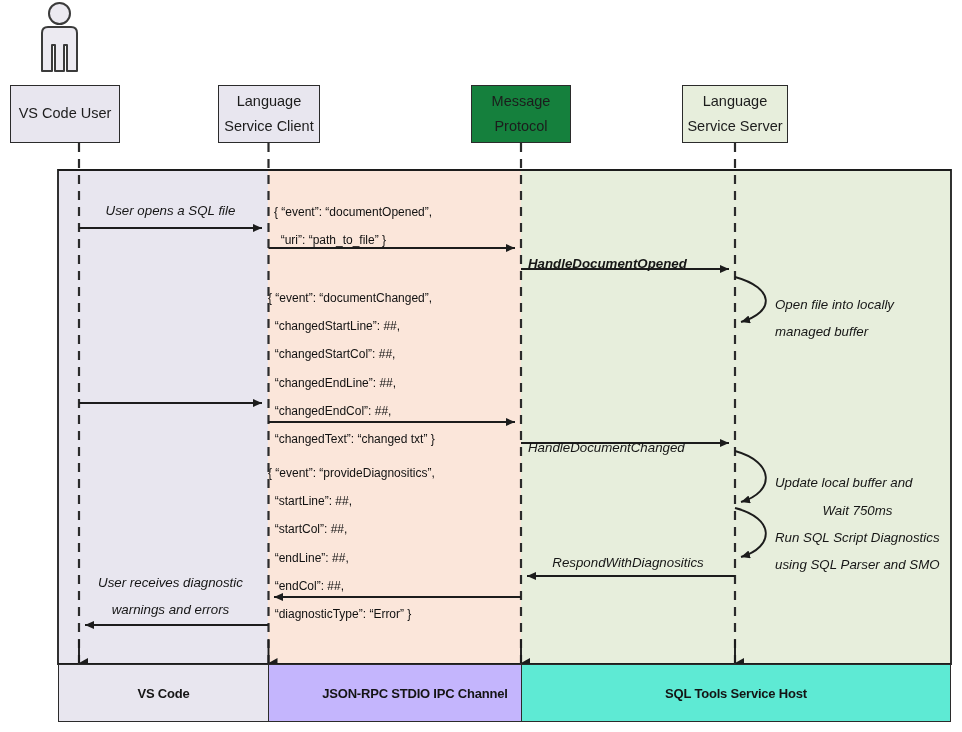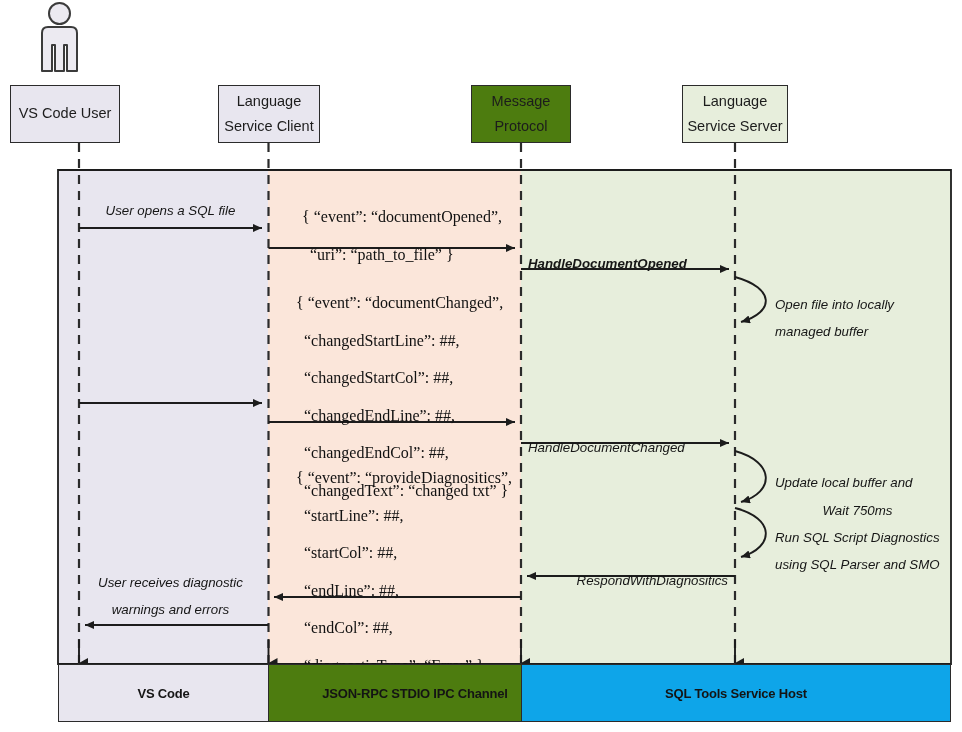--- a/index.html
+++ b/index.html
@@ -68,26 +68,25 @@
     font-style: italic;
     font-size: 13.3px;
     color: #161616;
     text-align: center;
     line-height: 1.92;
     white-space: nowrap;
   }
 
   .json-block {
     position: absolute;
-    font-family: Liberation Serif, serif;
-    font-size: 16px;
+    font-family: Liberation Sans, sans-serif;
+    font-size: 12px;
     color: #111111;
     line-height: 2.35;
     white-space: pre;
-    margin-left: 28px;
   }
   .note-label {
     position: absolute;
     font-style: italic;
     font-size: 13.3px;
     color: #161616;
     line-height: 1.92;
     text-align: center;
     white-space: nowrap;
   }
@@ -159,41 +158,41 @@
 
     <div class="lifeline-box" style="left:10px; top:85px; width:110px; height:58px; background:#e8e6ef;">
       <span class="ln">VS Code User</span>
     </div>
 
     <div class="lifeline-box" style="left:218px; top:85px; width:102px; height:58px; background:#e8e6ef;">
       <span class="ln">Language</span>
       <span class="ln">Service Client</span>
     </div>
 
-    <div class="lifeline-box" style="left:471px; top:85px; width:100px; height:58px; background:#4d7c0f;">
+    <div class="lifeline-box" style="left:471px; top:85px; width:100px; height:58px; background:#15803d;">
       <span class="ln">Message</span>
       <span class="ln">Protocol</span>
     </div>
 
     <div class="lifeline-box" style="left:682px; top:85px; width:106px; height:58px; background:#e7eedc;">
       <span class="ln">Language</span>
       <span class="ln">Service Server</span>
     </div>
 
     <div class="msg-label" style="left:79px; top:198px; width:183px;">User opens a SQL file</div>
 
 
     <div class="msg-label" style="left:79px; top:597px; width:183px;">warnings and errors</div>
     <div class="msg-label" style="left:79px; top:570px; width:183px;">User receives diagnostic</div>
 
     <div class="msg-label" style="left:528px; top:251px; width:200px; text-align:left;font-weight:bold;">HandleDocumentOpened</div>
 
     <div class="msg-label" style="left:528px; top:435px; width:200px; text-align:left;">HandleDocumentChanged</div>
 
-    <div class="msg-label" style="left:528px; top:568px; width:200px; text-align:right;">RespondWithDiagnositics</div>
+    <div class="msg-label" style="left:528px; top:550px; width:200px; text-align:center;">RespondWithDiagnositics</div>
 
     <div class="json-block" style="left:274px; top:198px;">{ “event”: “documentOpened”,
   “uri”: “path_to_file” }</div>
 
     <div class="json-block" style="left:268px; top:284px;">{ “event”: “documentChanged”,
   “changedStartLine”: ##,
   “changedStartCol”: ##,
   “changedEndLine”: ##,
   “changedEndCol”: ##,
   “changedText”: “changed txt” }</div>
@@ -210,21 +209,21 @@
 
     <div class="note-label" style="left:775px; top:470px; width:240px; text-align:left;">Update local buffer and</div>
     <div class="note-label" style="left:775px; top:498px; width:165px; text-align:center;">Wait 750ms</div>
 
     <div class="note-label" style="left:775px; top:525px; width:240px; text-align:left;">Run SQL Script Diagnostics</div>
     <div class="note-label" style="left:775px; top:552px; width:240px; text-align:left;">using SQL Parser and SMO</div>
 
     <div class="footer-cell" style="left:58px; top:664px; width:211px; height:58px; background:#e8e6ef;">
       <span>VS Code</span>
     </div>
-    <div class="footer-cell" style="left:268px; top:664px; width:294px; height:58px; background:#4d7c0f;">
+    <div class="footer-cell" style="left:268px; top:664px; width:294px; height:58px; background:#c4b5fd;">
       <span>JSON-RPC STDIO IPC Channel</span>
     </div>
-    <div class="footer-cell" style="left:521px; top:664px; width:430px; height:58px; background:#0ea5e9;">
+    <div class="footer-cell" style="left:521px; top:664px; width:430px; height:58px; background:#5eead4;">
       <span>SQL Tools Service Host</span>
     </div>
 
   </div>
 </div>
 
 </body></html>

